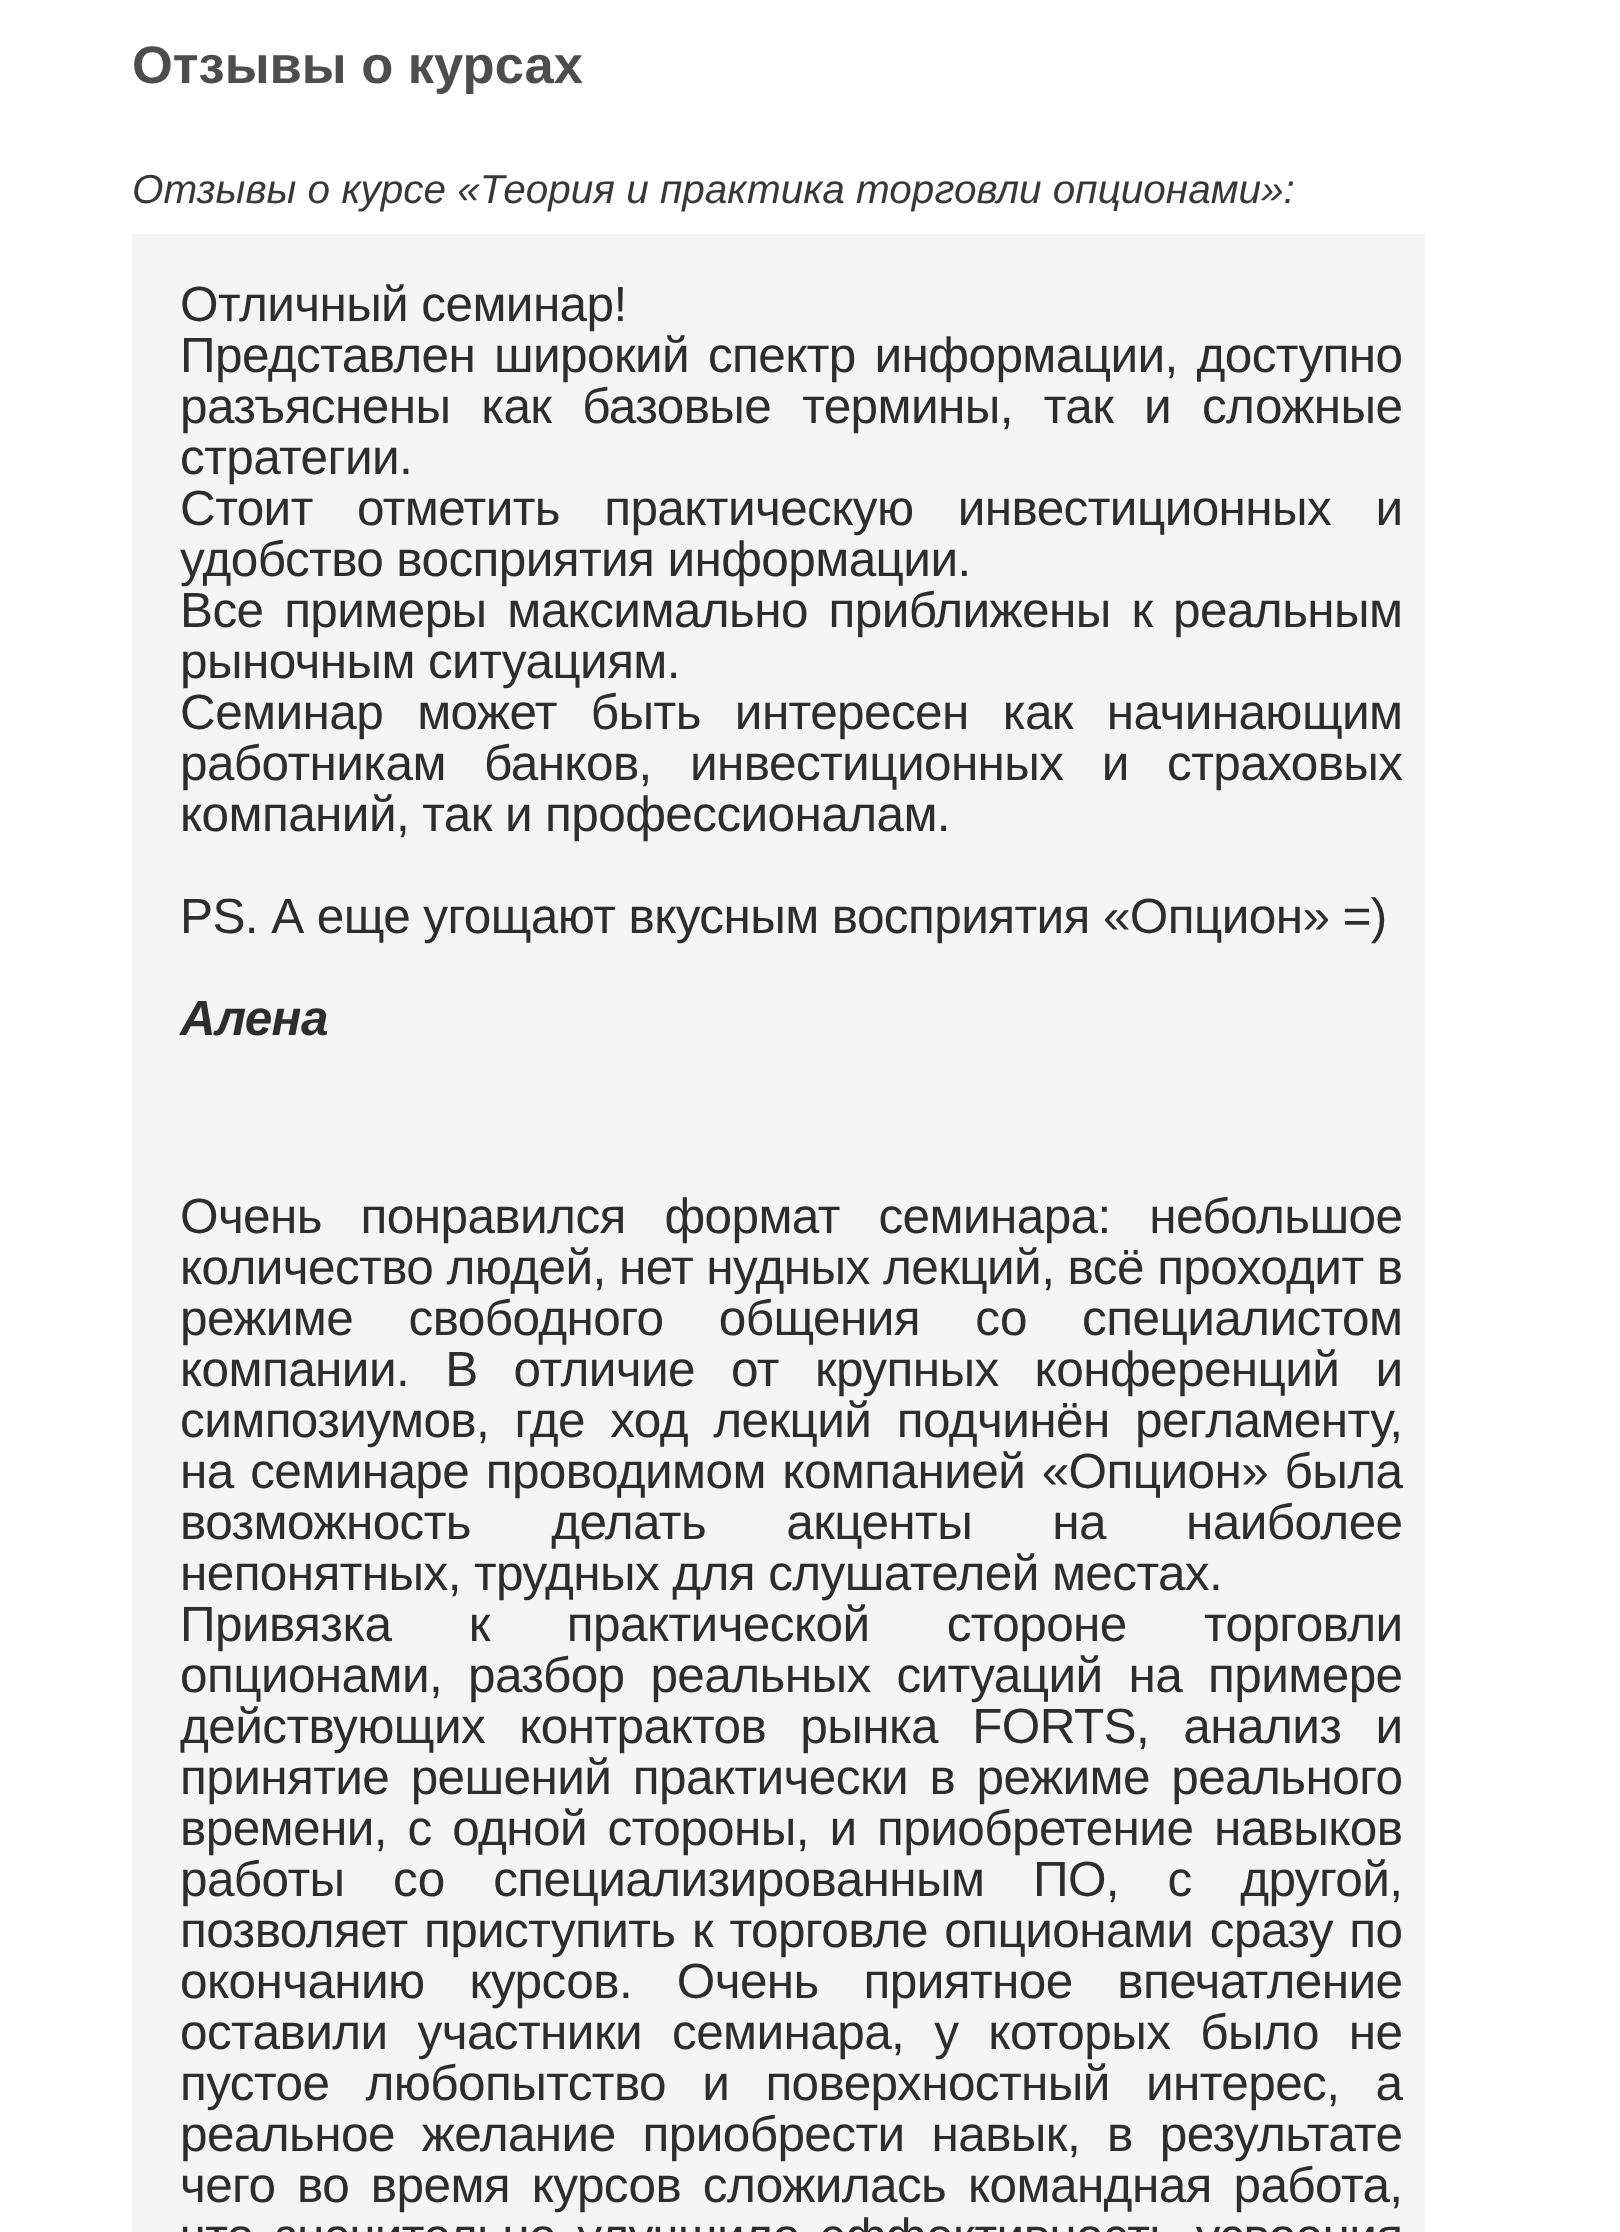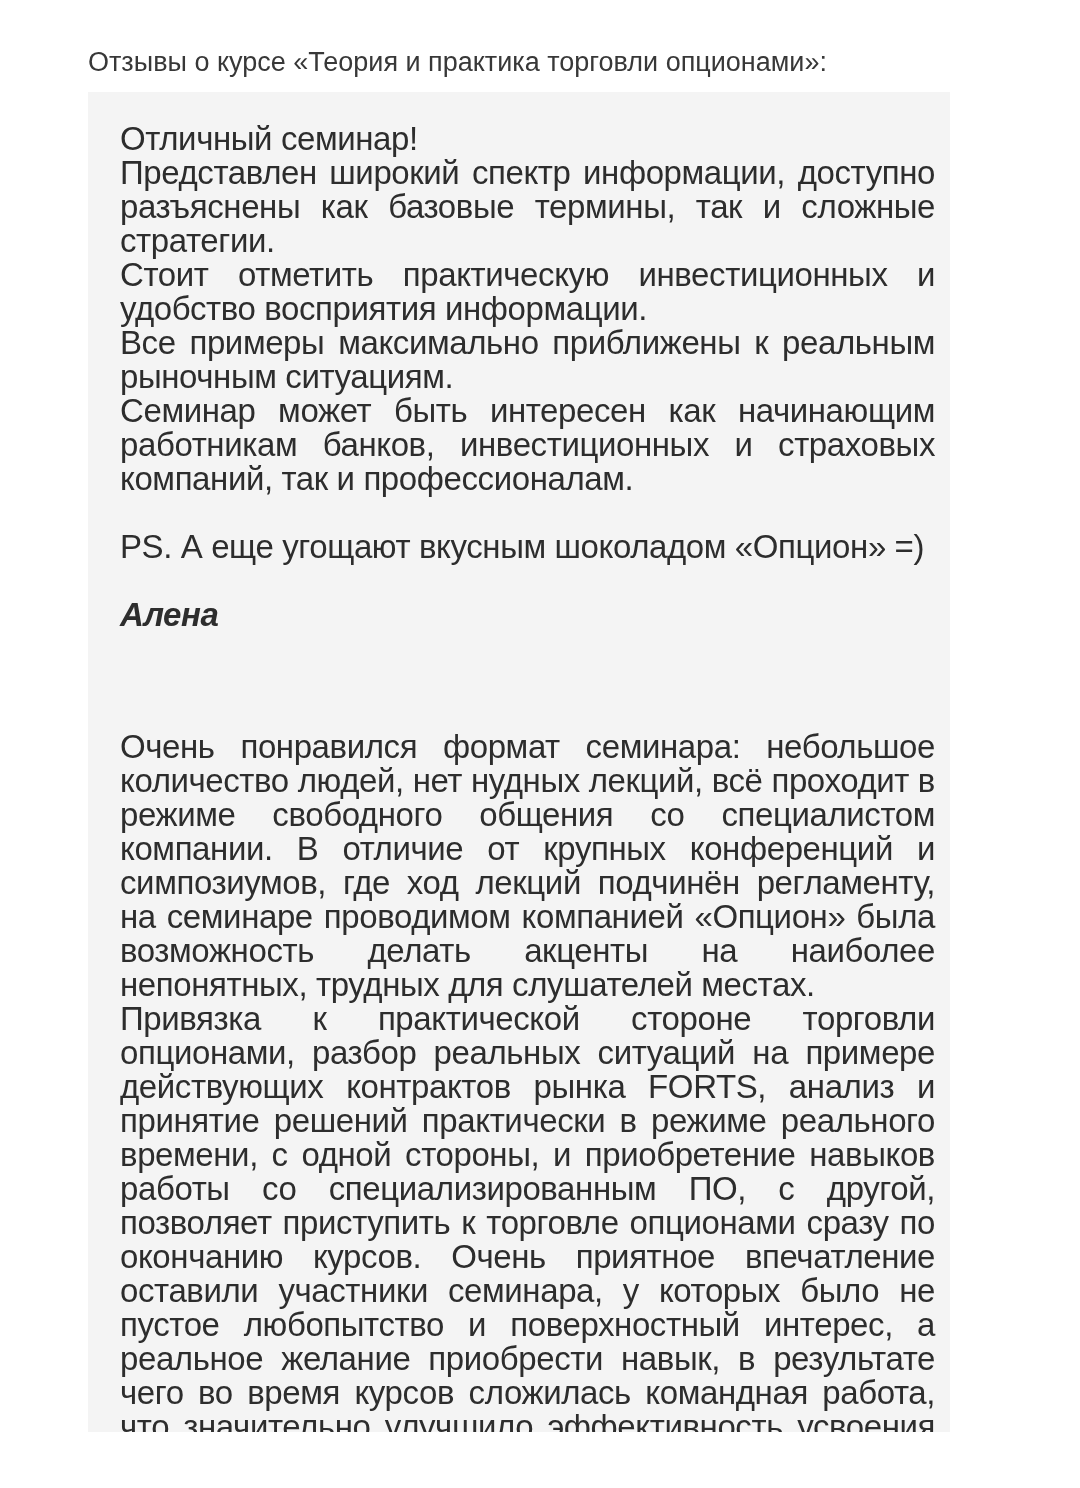--- a/index.html
+++ b/index.html
@@ -26,20 +26,21 @@
     margin:24px 0 0 0;
     font-size:35px;
     line-height:40px;
     font-weight:700;
     color:var(--title-color);
   }
   .subtitle{
     margin-top:46px;
     font-size:27px;
     line-height:32px;
+    font-style:italic;
     color:var(--subtitle-color);
   }
   .reviews-box{
     margin-top:14px;
     width:862px;
     height:1340px;
     background:var(--box-background);
     padding:30px 15px 30px 32px;
     overflow:hidden;
   }
@@ -63,32 +64,33 @@
   }
   .review-2{
     margin-top:98px;
   }
 </style>
 </head>
 <body>
 
 <div class="content">
 
+  <h1 class="page-title">Отзывы о курсах</h1>
 
   <div class="subtitle">Отзывы о курсе «Теория и практика торговли опционами»:</div>
 
   <div class="reviews-box">
 
     <div class="review">
       <p>Отличный семинар!</p>
       <p>Представлен широкий спектр информации, доступно разъяснены как базовые термины, так и сложные стратегии.</p>
       <p>Стоит отметить практическую инвестиционных и удобство восприятия информации.</p>
       <p>Все примеры максимально приближены к реальным рыночным ситуациям.</p>
       <p>Семинар может быть интересен как начинающим работникам банков, инвестиционных и страховых компаний, так и профессионалам.</p>
-      <p class="ps">PS. А еще угощают вкусным шоколадом «Опцион» =)</p>
+      <p class="ps">PS. А еще угощают вкусным восприятия «Опцион» =)</p>
       <p class="author">Алена</p>
     </div>
 
     <div class="review review-2">
       <p>Очень понравился формат семинара: небольшое количество людей, нет нудных лекций, всё проходит в режиме свободного общения со специалистом компании. В отличие от крупных конференций и симпозиумов, где ход лекций подчинён регламенту, на семинаре проводимом компанией «Опцион» была возможность делать акценты на наиболее непонятных, трудных для слушателей местах.</p>
       <p>Привязка к практической стороне торговли опционами, разбор реальных ситуаций на примере действующих контрактов рынка FORTS, анализ и принятие решений практически в режиме реального времени, с одной стороны, и приобретение навыков работы со специализированным ПО, с другой, позволяет приступить к торговле опционами сразу по окончанию курсов. Очень приятное впечатление оставили участники семинара, у которых было не пустое любопытство и поверхностный интерес, а реальное желание приобрести навык, в результате чего во время курсов сложилась командная работа, что значительно улучшило эффективность усвоения материала. Большое спасибо компании «Опцион», лично Дмитрию Филяеву и всем участника семинара!</p>
     </div>
 
   </div>
 

